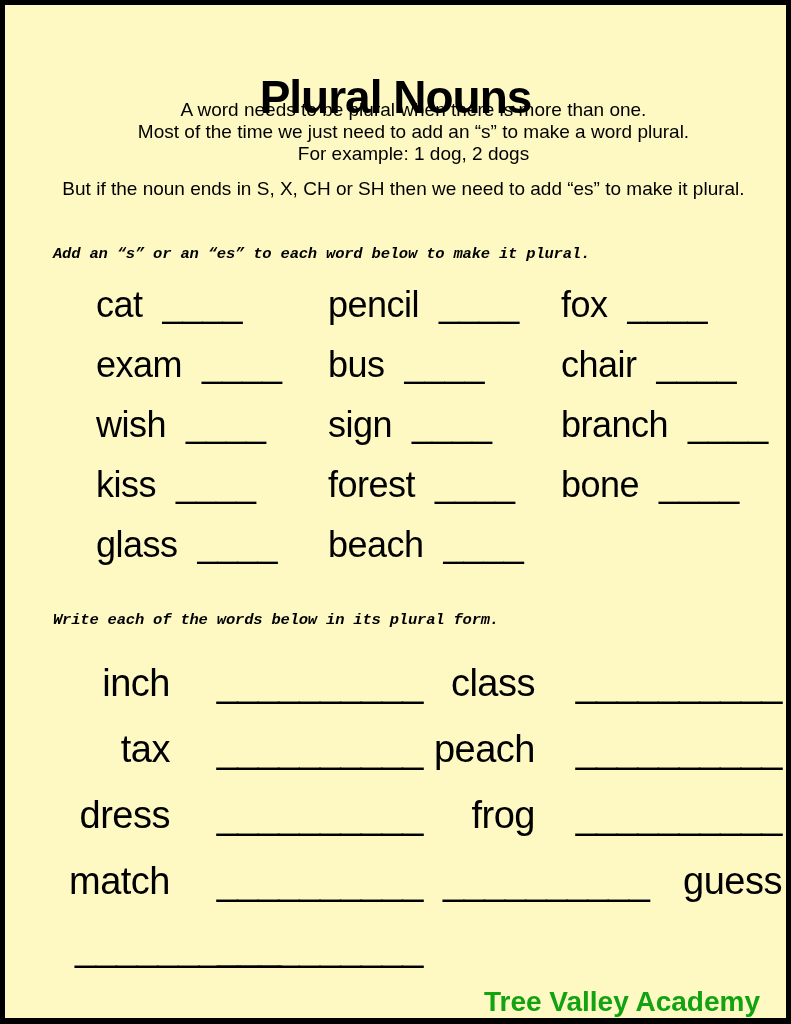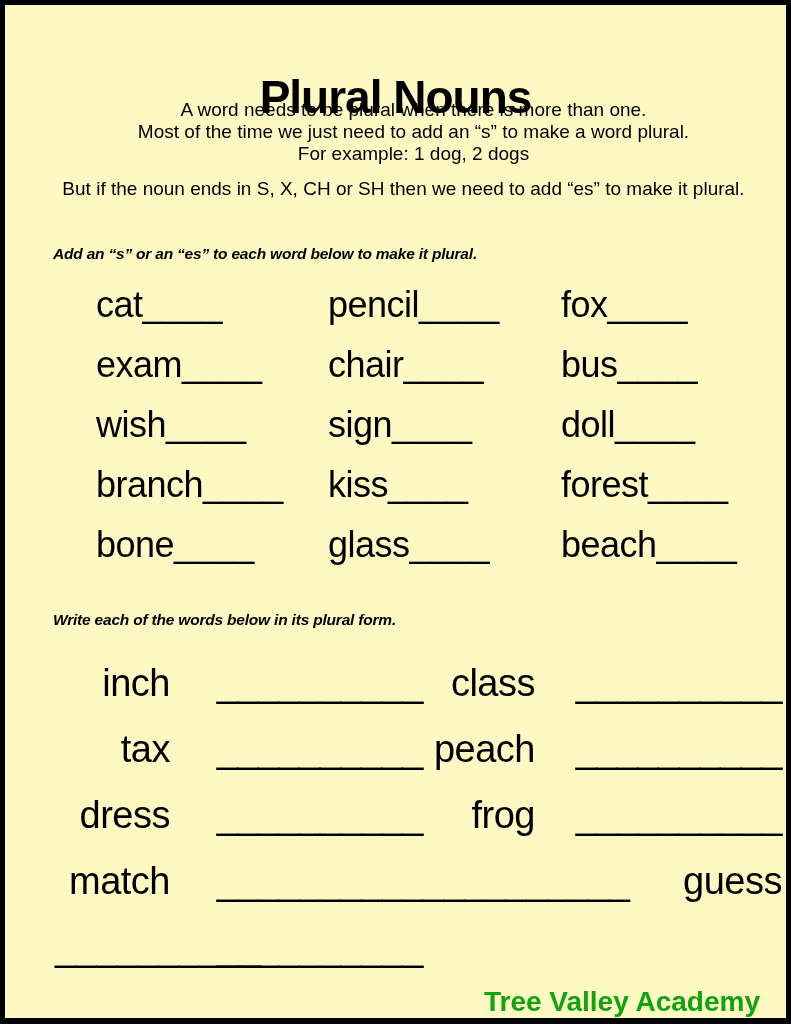--- a/index.html
+++ b/index.html
@@ -39,20 +39,21 @@
     text-align: center;
     font-size: 19px;
   }
   .instr {
     position: absolute;
     left: 48px;
     font-size: 15.5px;
     font-style: italic;
     font-weight: bold;
     letter-spacing: -0.2px;
+    font-family: Liberation Mono, monospace;
   }
   .instr-1 { top: 240px; }
   .instr-2 { top: 606px; text-align: center; }
   .ex1-grid {
     position: absolute;
     top: 270px; left: 91px; right: 20px;
     display: grid;
     grid-template-columns: 232px 233px auto;
     grid-auto-rows: 60px;
   }
@@ -69,21 +70,21 @@
     grid-template-columns: 115px 253px 112px auto;
     grid-auto-rows: 66px;
     text-align: right;
   }
   .ex2-grid .cell {
     line-height: 66px;
     font-size: 38px;
     letter-spacing: -0.5px;
     white-space: nowrap;
   }
-  .blank { letter-spacing: 0; }
+  .blank { letter-spacing: 0; margin-left: 20px; }
   .footer {
     position: absolute;
     top: 981px; right: 26px;
     font-size: 28px;
     font-weight: bold;
   }
 </style>
 </head>
 <body>
 
@@ -99,25 +100,24 @@
 
   <div class="rule-line">But if the noun ends in S, X, CH or SH then we need to add “es” to make it plural.</div>
 
   <div class="instr instr-1">Add an “s” or an “es” to each word below to make it plural.</div>
 
   <div class="ex1-grid">
     <div class="cell"><span>cat</span><span class="blank">____</span></div>
     <div class="cell"><span>pencil</span><span class="blank">____</span></div>
     <div class="cell"><span>fox</span><span class="blank">____</span></div>
     <div class="cell"><span>exam</span><span class="blank">____</span></div>
+    <div class="cell"><span>bus</span><span class="blank">____</span></div>
     <div class="cell"><span>chair</span><span class="blank">____</span></div>
-    <div class="cell"><span>bus</span><span class="blank">____</span></div>
     <div class="cell"><span>wish</span><span class="blank">____</span></div>
     <div class="cell"><span>sign</span><span class="blank">____</span></div>
-    <div class="cell"><span>doll</span><span class="blank">____</span></div>
     <div class="cell"><span>branch</span><span class="blank">____</span></div>
     <div class="cell"><span>kiss</span><span class="blank">____</span></div>
     <div class="cell"><span>forest</span><span class="blank">____</span></div>
     <div class="cell"><span>bone</span><span class="blank">____</span></div>
     <div class="cell"><span>glass</span><span class="blank">____</span></div>
     <div class="cell"><span>beach</span><span class="blank">____</span></div>
   </div>
 
   <div class="instr instr-2">Write each of the words below in its plural form.</div>
 

